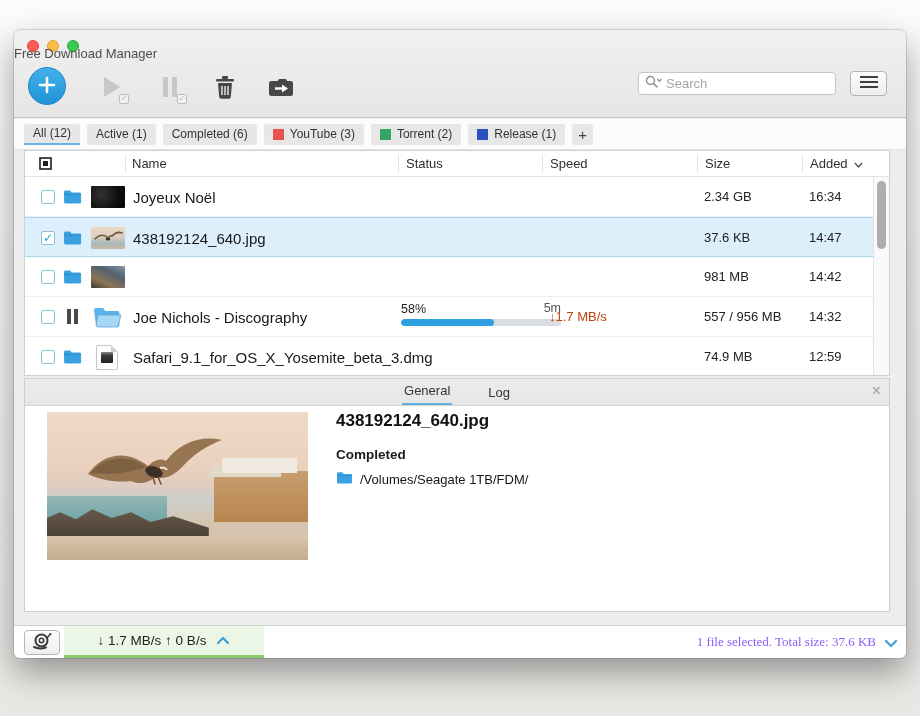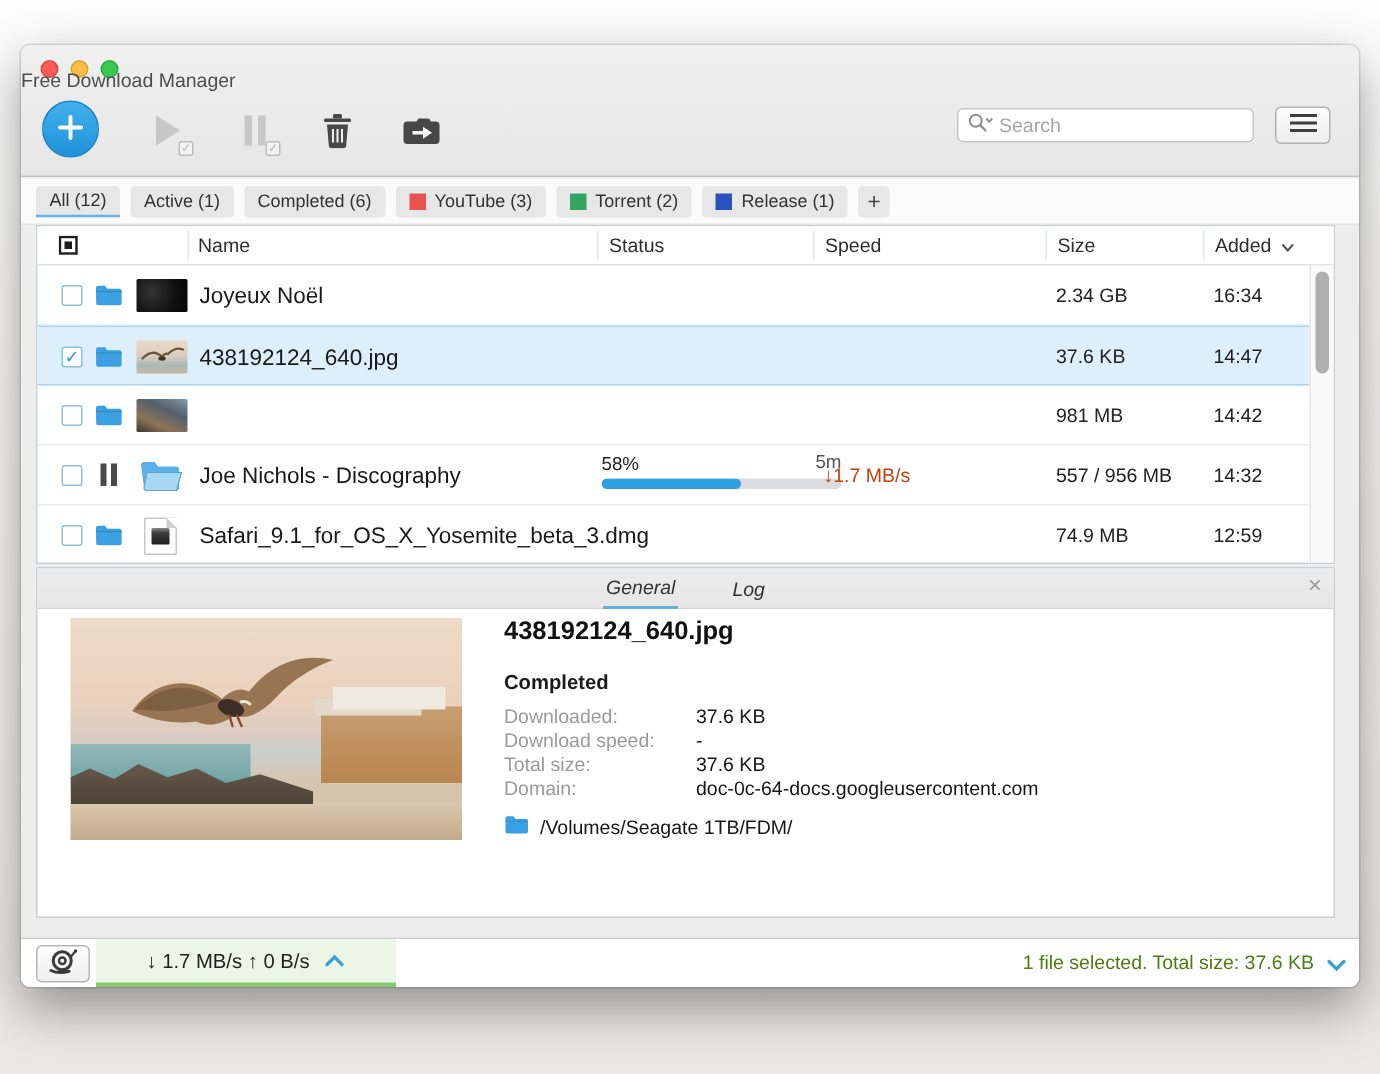--- a/index.html
+++ b/index.html
@@ -104,21 +104,21 @@
   .dmg:before { content:""; position:absolute; right:-1px; top:-1px; border-style:solid; border-width:0 7px 7px 0; border-color:#e9e9e9 #fff #cfcfcf #e9e9e9; }
   .dmg .disk { position:absolute; left:4px; top:6px; width:12px; height:11px; background:linear-gradient(180deg,#888 0%,#3c3c3c 30%,#202020 100%); border-radius:1px; }
   
   .details {
     position:absolute; left:10px; top:348px; width:866px; height:234px;
     background:#fff; border:1px solid #cccfd2;
   }
   .dheader {
     position:absolute; left:0; top:0; right:0; height:27px;
     background:linear-gradient(180deg,#ececec,#e6e6e6); border-bottom:1px solid #d4d4d4;
-    display:flex; align-items:center; justify-content:center; gap:34px; font-size:13px; color:#333;font-style:italic;
+    display:flex; align-items:flex-end; justify-content:center; gap:34px; font-size:13px; color:#333;
   }
   .dtab { cursor:pointer; position:relative; padding:5px 2px; }
   .dtab.active { border-bottom:2px solid #62b1de; }
   .dclose { position:absolute; right:8px; top:3px; font-size:16px; color:#9c9c9c; cursor:pointer; }
   .dthumb { position:absolute; left:22px; top:33px; width:261px; height:148px; overflow:hidden;
     background:linear-gradient(180deg,#eedac7 0%,#ead1bd 38%,#dcccc2 52%,#cbcfca 60%,#d6c5ae 75%); }
   .sea { position:absolute; left:0; top:57%; width:46%; height:21%;
     background:linear-gradient(180deg,#93b8b6,#6ba0a2); }
   .rocks { position:absolute; left:0; bottom:14%; width:62%; height:26%; background:linear-gradient(180deg,#6e6152,#493f33);
     clip-path:polygon(0 45%,8% 30%,18% 48%,28% 22%,40% 45%,52% 30%,64% 55%,78% 40%,100% 70%,100% 100%,0 100%); }
@@ -137,21 +137,21 @@
     position:absolute; left:10px; top:4px; width:36px; height:25px;
     border:1px solid #b5b5b5; border-radius:4px; background:linear-gradient(180deg,#fdfdfd,#eee);
     display:flex; align-items:center; justify-content:center; cursor:pointer;
   }
   .speedpill {
     position:absolute; left:50px; top:0; width:200px; height:32px;
     background:#ecf6e6; border-bottom:3px solid #86c96e; cursor:pointer;
     display:flex; align-items:center; justify-content:center; gap:10px;
     font-size:13.5px; color:#222;
   }
-  .selsum { position:absolute; right:30px; top:8px; font-size:13px; color:#4d7c0f; }
+  .selsum { position:absolute; right:30px; top:8px; font-size:13px; color:#8b5cf6;font-family:Liberation Serif, serif; }
   .selchev { position:absolute; right:8px; top:10px; cursor:pointer; }
 </style>
 </head>
 <body>
 
 <div class="window">
 
   <div class="chrome">
     <div class="traffic">
       <span class="tl red"></span>
@@ -396,26 +396,20 @@
           <ellipse cx="70" cy="42" rx="9" ry="5.5" fill="#3c3026" transform="rotate(18 70 42)"></ellipse>
           <path d="M74 47 l3 7 M69 47 l2 7" stroke="#8a4b33" stroke-width="1.6" stroke-linecap="round"></path>
           <path d="M76 38 c3 -1 6 0 7 2" stroke="#efe7da" stroke-width="2" fill="none"></path>
         </svg>
       </span>
     </div>
 
     <div style="position:absolute; left:311px; top:32px;">
       <div style="font-size:17px; font-weight:bold; color:#111;">438192124_640.jpg</div>
       <div style="margin-top:16px; font-size:13.5px; font-weight:bold; color:#1c1c1c;">Completed</div>
-      <div style="margin-top:8px; line-height:16px; font-size:13px;">
-        <div><span style="display:inline-block; width:128px; color:#9a9a9a;">Downloaded:</span><span style="color:#161616;">37.6 KB</span></div>
-        <div><span style="display:inline-block; width:128px; color:#9a9a9a;">Download speed:</span><span style="color:#161616;">-</span></div>
-        <div><span style="display:inline-block; width:128px; color:#9a9a9a;">Total size:</span><span style="color:#161616;">37.6 KB</span></div>
-        <div><span style="display:inline-block; width:128px; color:#9a9a9a;">Domain:</span><span style="color:#161616;">doc-0c-64-docs.googleusercontent.com</span></div>
-      </div>
       <div style="margin-top:9px; display:flex; align-items:center; gap:7px; cursor:pointer;">
         <span>
           <svg width="17" height="13" viewBox="0 0 17 13">
               <path d="M1 2.5 a1.3 1.3 0 0 1 1.3-1.3 h4 l1.4 1.8 h7 a1.3 1.3 0 0 1 1.3 1.3 v7 a1.3 1.3 0 0 1 -1.3 1.3 h-12.4 a1.3 1.3 0 0 1 -1.3 -1.3 Z" fill="#3aa0e2"></path>
               <path d="M1 4.6 h15" stroke="#2d8ecb" stroke-width="0.9"></path>
             </svg>
         </span>
         <span style="font-size:13px; color:#161616;">/Volumes/Seagate 1TB/FDM/</span>
       </div>
     </div>

